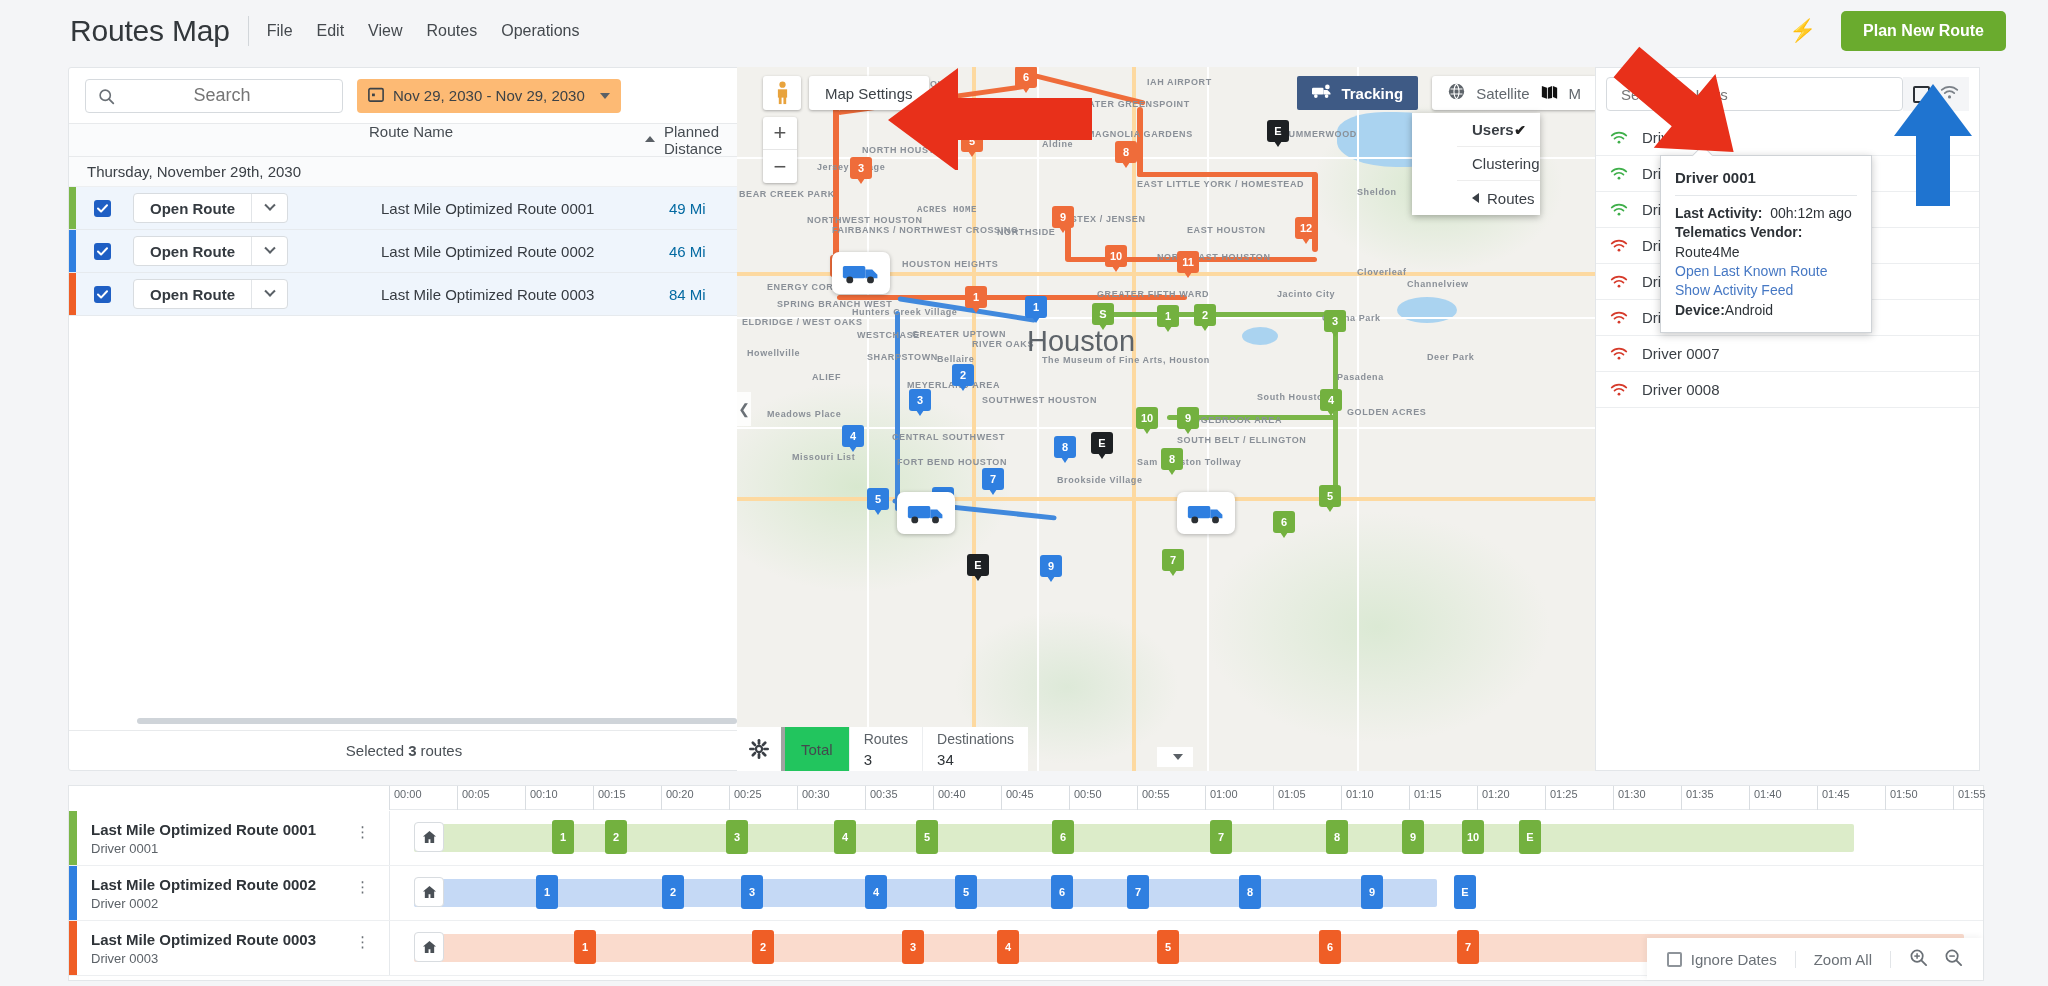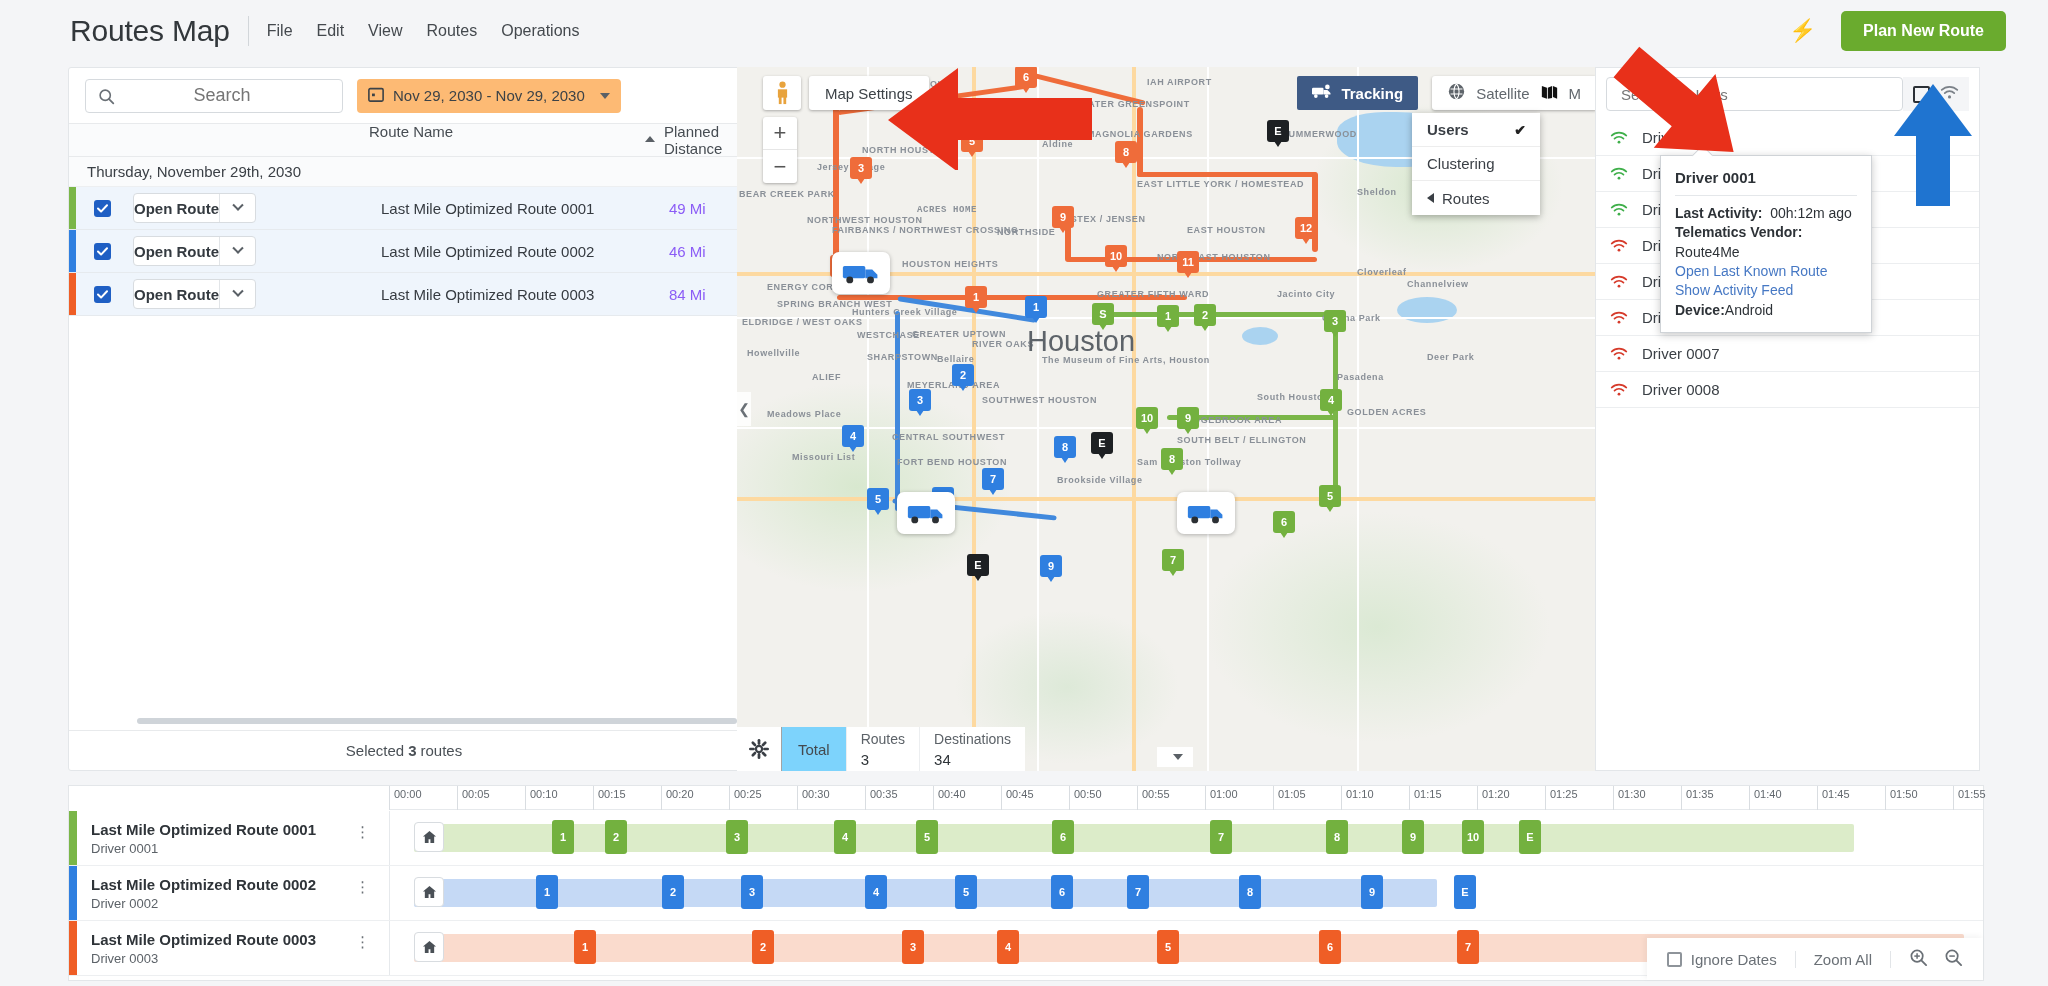--- a/index.html
+++ b/index.html
@@ -39,25 +39,25 @@
   .sort-asc { position:absolute; left:576px; top:13px; width:0;height:0;border-left:5px solid transparent;border-right:5px solid transparent;border-bottom:6px solid #5a6066; }
   .tbl-head-inner { position:relative; width:100%; height:34px; }
 
   .date-group { height:30px; background:#fafbfc; display:flex; align-items:center; padding-left:18px; font-size:15px; color:#3b4046; border-bottom:1px solid #edeff1; }
 
   .route-row { height:43px; display:flex; align-items:center; position:relative; background:#eff5fc; border-bottom:1px solid #e6eaee; }
   .row-color { position:absolute; left:0; top:0; width:7px; height:100%; }
   .row-cb { margin-left:25px; width:17px; height:17px; border-radius:3px; background:#1f5fc4; display:flex; align-items:center; justify-content:center; cursor:pointer; }
   .row-cb svg { display:block; }
   .open-route { margin-left:22px; display:flex; height:30px; border:1px solid #d8dce0; border-radius:4px; overflow:hidden; background:#fff; }
-  .or-label { padding:0 0; display:flex; align-items:center; font-size:15px; font-weight:bold; color:#343a40; }
+  .or-label { padding:0 16px; display:flex; align-items:center; font-size:15px; font-weight:bold; color:#343a40; }
   .or-arrow { width:36px; border-left:1px solid #e2e5e8; display:flex; align-items:center; justify-content:center; }
   .chev { width:8px; height:8px; border-right:2px solid #5a6066; border-bottom:2px solid #5a6066; transform:rotate(45deg) translate(-2px,-2px); }
   .route-name { position:absolute; left:312px; font-size:15px; color:#363b41; }
-  .route-dist { position:absolute; left:600px; font-size:15px; color:#8b5cf6; }
+  .route-dist { position:absolute; left:600px; font-size:15px; color:#0369a1; }
 
   .hscroll { position:absolute; left:68px; bottom:46px; width:600px; height:6px; background:#cfd4d9; border-radius:3px; }
   .lp-footer { position:absolute; left:0; bottom:0; width:100%; height:40px; border-top:1px solid #e8eaec; display:flex; align-items:center; justify-content:center; font-size:15px; color:#4a5056; }
   .lp-footer b { margin:0 4px; }
 
   
   .map { position:absolute; left:737px; top:67px; width:858px; height:704px; overflow:hidden; background:#e9ece6; }
   .map-bg { position:absolute; inset:0;
      background:
        radial-gradient(ellipse 220px 150px at 120px 420px, #d8e8cf 0%, rgba(216,232,207,0) 70%),
@@ -92,30 +92,30 @@
   .map-settings { margin-left:8px; height:34px; background:#fff; border-radius:3px; box-shadow:0 1px 3px rgba(0,0,0,.3); display:flex; align-items:center; padding:0 16px; font-size:15px; color:#3c4247; }
 
   .zoombox { position:absolute; left:26px; top:50px; width:34px; background:#fff; border-radius:3px; box-shadow:0 1px 3px rgba(0,0,0,.3); z-index:20; }
   .zoombox div { height:33px; display:flex; align-items:center; justify-content:center; font-size:22px; color:#555; }
   .zoombox div:first-child { border-bottom:1px solid #e6e6e6; }
 
   .layer-bar { position:absolute; top:9px; right:-2px; display:flex; z-index:25; }
   .tracking-btn { background:#3e5a85; color:#fff; height:34px; display:flex; align-items:center; gap:9px; padding:0 15px; font-size:15px; font-weight:bold; border-radius:2px; }
   .sat-group { margin-left:14px; height:34px; background:#fff; border-radius:3px; box-shadow:0 1px 3px rgba(0,0,0,.3); display:flex; align-items:center; padding:0 16px; gap:11px; font-size:15px; color:#62686e; }
 
-  .tracking-menu { position:absolute; top:46px; right:55px; width:128px; background:#fff; box-shadow:0 2px 7px rgba(0,0,0,.3); z-index:30; }
+  .tracking-menu { position:absolute; top:46px; right:55px; width:128px; background:#fff; box-shadow:0 2px 7px rgba(0,0,0,.3); z-index:30;padding-left:45px; }
   .tm-item { height:34px; display:flex; align-items:center; padding:0 15px; font-size:15px; color:#3a3f45; border-bottom:1px solid #ededed; position:relative; }
   .tm-item.bold { font-weight:bold; }
   .tm-item:last-child { border-bottom:none; }
   .tm-check { position:absolute; right:14px; font-size:14px; color:#222; }
   .tm-arrow { width:0;height:0;border-top:5px solid transparent;border-bottom:5px solid transparent;border-right:7px solid #3a3f45; margin-right:8px; }
 
   .map-foot { position:absolute; left:0; bottom:0; height:44px; display:flex; align-items:stretch; z-index:20; }
   .mf-gear { width:44px; background:#fff; display:flex; align-items:center; justify-content:center; font-size:20px; color:#3a3f45; }
-  .mf-total { background:#7dd3fc; display:flex; align-items:center; padding:0 16px; font-size:15px; color:#44494e; border-left:1px solid #a3a3a3; }
+  .mf-total { background:#22c55e; display:flex; align-items:center; padding:0 16px; font-size:15px; color:#44494e; border-left:4px solid #a3a3a3; }
   .mf-col { background:#fff; border-left:1px solid #eceef0; display:flex; flex-direction:column; justify-content:center; padding:3px 14px; }
   .mf-col .h { font-size:14px; color:#5c6268; }
   .mf-col .v { font-size:15px; color:#2f3438; margin-top:4px; }
   .mf-caret { position:absolute; left:420px; bottom:4px; width:36px; height:20px; background:#fff; display:flex; align-items:center; justify-content:center; }
 
   .collapse-left { position:absolute; left:0; top:325px; width:14px; height:34px; background:rgba(255,255,255,.82); display:flex; align-items:center; justify-content:center; font-size:14px; color:#6a7076; z-index:20; }
 
   
   .users-panel { position:absolute; left:1595px; top:67px; width:385px; height:704px; background:#fff; border:1px solid #e3e6e9; }
   .up-top { height:52px; display:flex; align-items:center; padding:0 10px; gap:0; }

